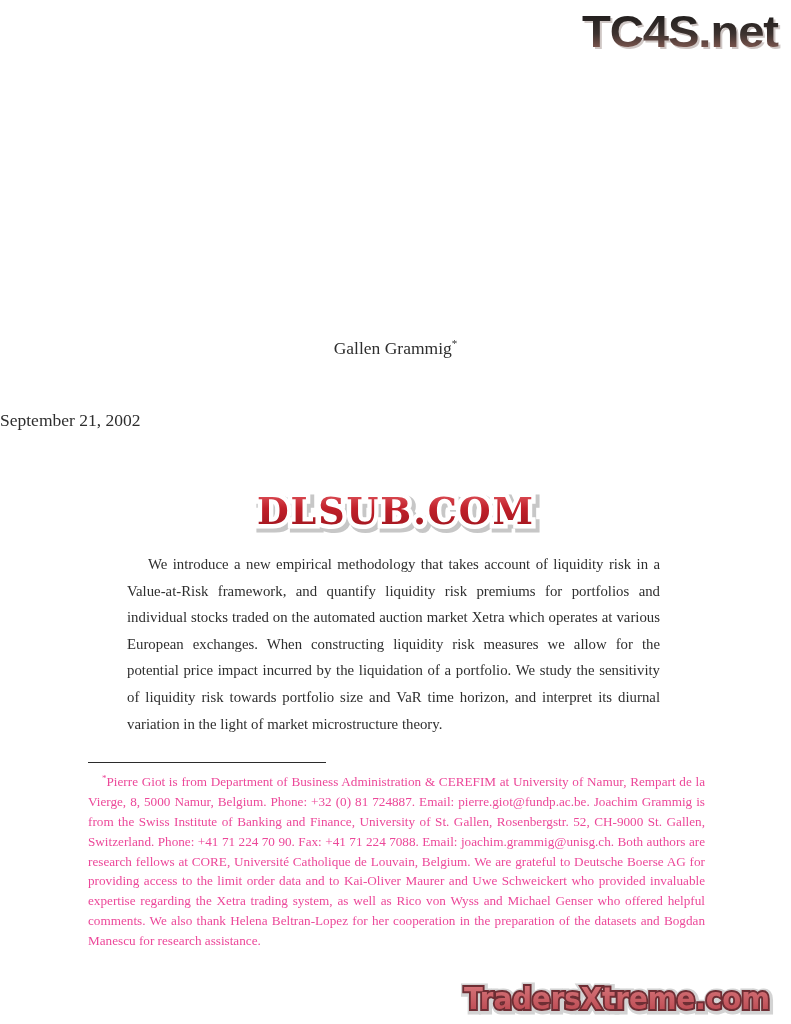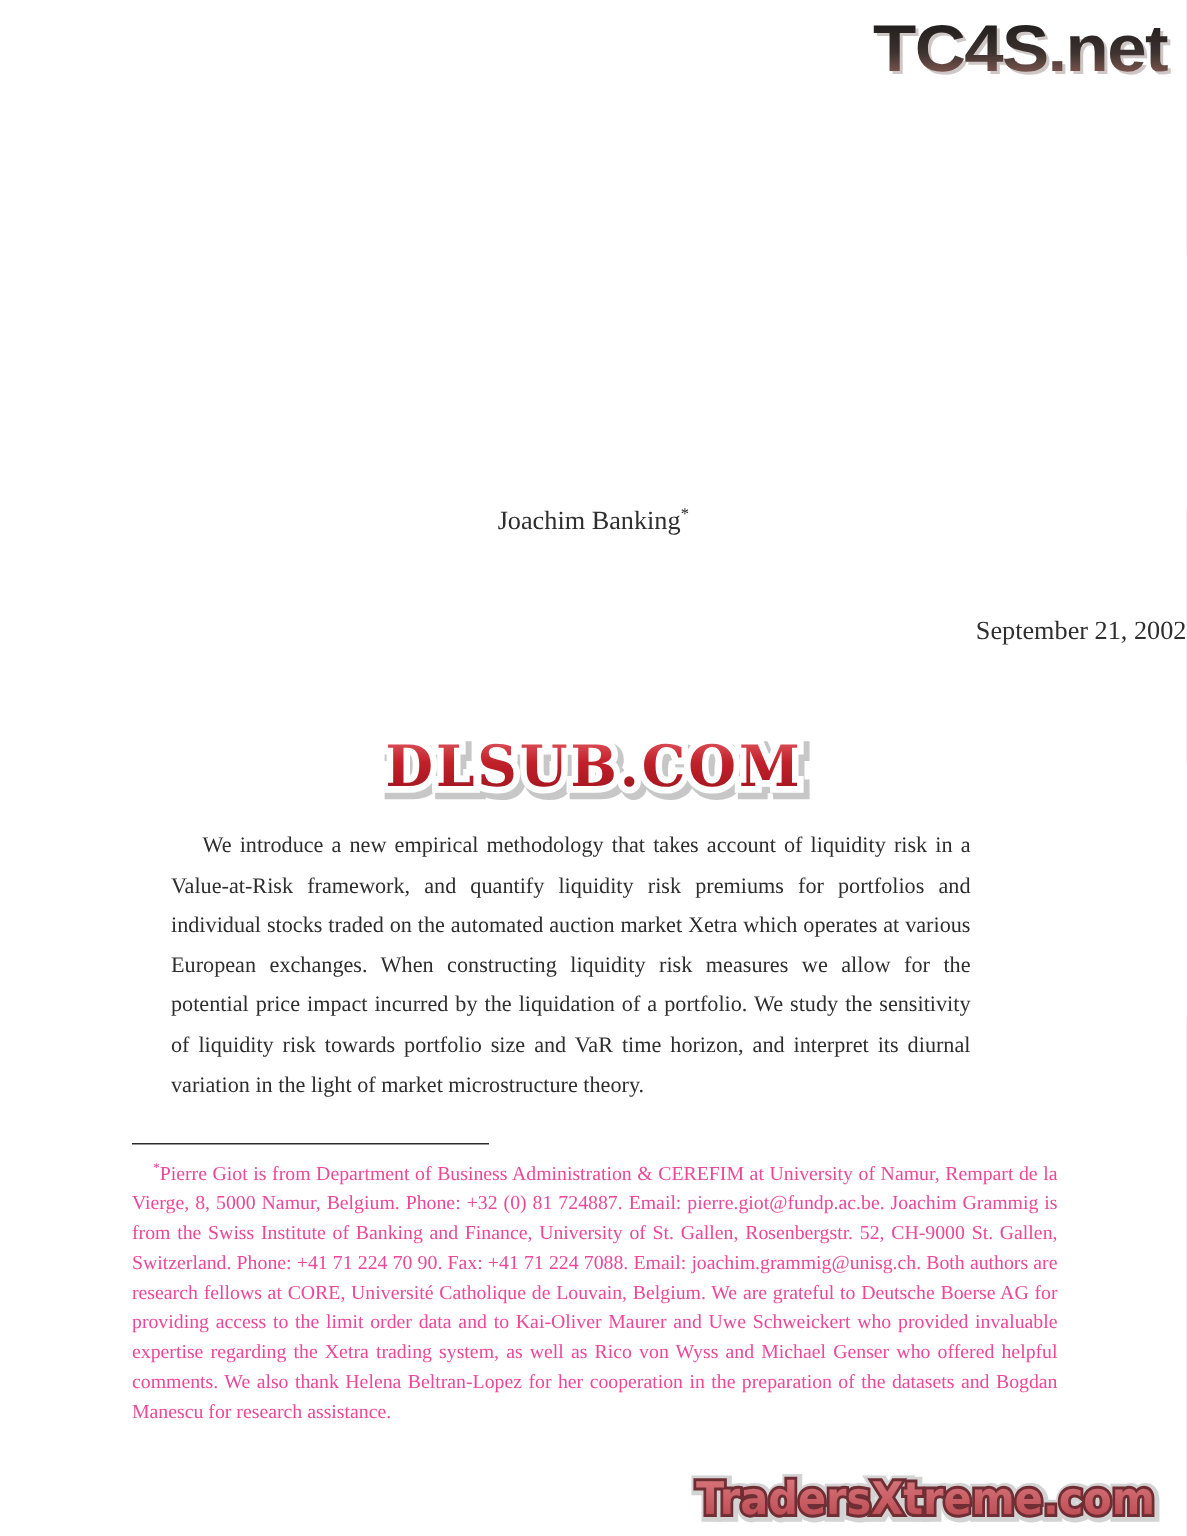--- a/index.html
+++ b/index.html
@@ -43,38 +43,38 @@
     font-size: 17.5px;
     line-height: 38px;
     color: #2e2e2e;
   }
   .authors sup { font-size: 11px; }
   .date {
     position: absolute;
     top: 410px;
     left: 0;
     width: 100%;
-    text-align: right;
+    text-align: left;
     font-size: 17.5px;
     color: #2e2e2e;
   }
   
   .logo-mid {
     position: absolute;
     top: 482px;
     left: 50%;
     transform: translateX(-50%);
     width: 300px;
     height: 58px;
   }
   
   .abstract {
     position: absolute;
     top: 551px;
-    left: 114px;
+    left: 127px;
     width: 533px;
     font-size: 14.8px;
     line-height: 26.6px;
     text-align: justify;
     text-indent: 21px;
     color: #2e2e2e;
   }
   
   .footnote-rule {
     position: absolute;
@@ -116,21 +116,21 @@
         <stop offset="0.55" stop-color="#3c322f"></stop>
         <stop offset="1" stop-color="#a06a60"></stop>
       </linearGradient>
     </defs>
     <text x="227" y="47" text-anchor="end" font-family="'Liberation Sans',sans-serif" font-weight="bold" font-size="44" letter-spacing="-1" fill="#cfc7c5" textLength="196" lengthAdjust="spacingAndGlyphs">TC4S.net</text>
     <text x="225" y="45" text-anchor="end" font-family="'Liberation Sans',sans-serif" font-weight="bold" font-size="44" letter-spacing="-1" fill="url(#tc4sGrad)" textLength="196" lengthAdjust="spacingAndGlyphs">TC4S.net</text>
   </svg>
 
 
   <div class="authors">
-    <div><span>Joachim Banking</span><sup>*</sup></div>
+    <div><span>Gallen Grammig</span><sup>*</sup></div>
   </div>
 
   <div class="date">September 21, 2002</div>
 
   <svg class="logo-mid" viewBox="0 0 300 58" xmlns="http://www.w3.org/2000/svg">
     <defs>
       <linearGradient id="dlsubGrad" x1="0" y1="0" x2="0" y2="1">
         <stop offset="0" stop-color="#e8646b"></stop>
         <stop offset="0.45" stop-color="#c1202a"></stop>
         <stop offset="1" stop-color="#9a141c"></stop>

